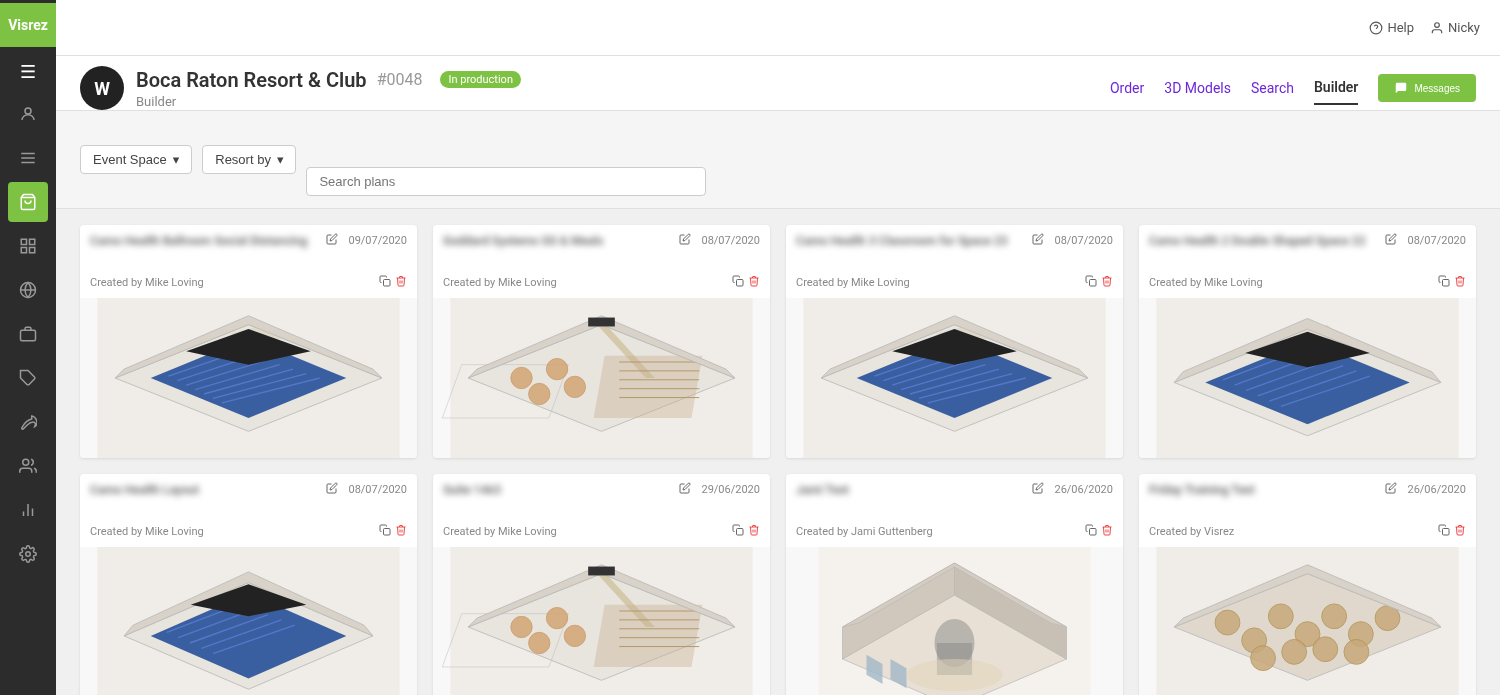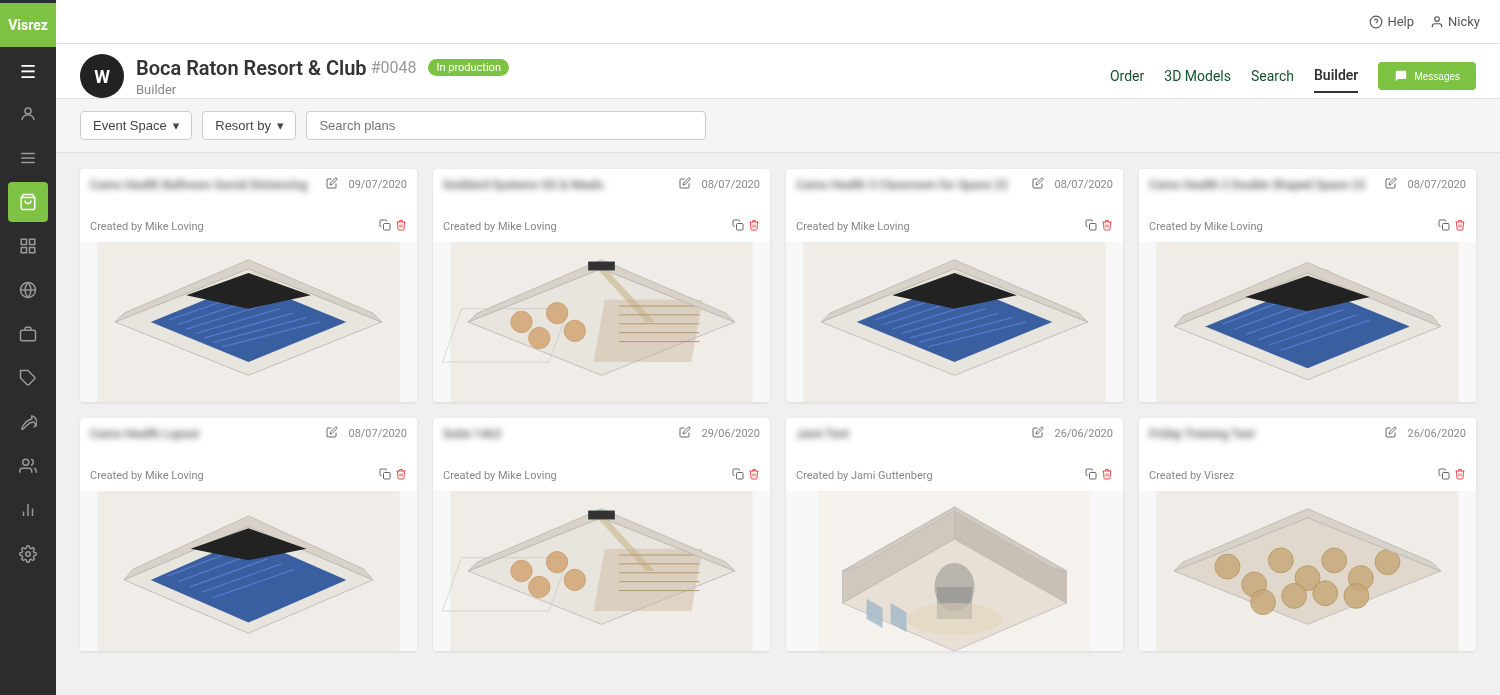--- a/index.html
+++ b/index.html
@@ -57,21 +57,21 @@
     .main {
       flex: 1;
       display: flex;
       flex-direction: column;
       overflow: hidden;
     }
 
     
     .topbar {
       background: white;
-      height: 44px;
+      height: 56px;
       display: flex;
       align-items: center;
       justify-content: flex-end;
       padding: 0 20px;
       border-bottom: 1px solid #e0e0e0;
       gap: 16px;
     }
     .topbar-item {
       display: flex;
       align-items: center;
@@ -133,21 +133,21 @@
       color: #888;
       margin-top: 2px;
     }
     .header-nav {
       display: flex;
       align-items: center;
       gap: 20px;
     }
     .nav-link {
       font-size: 14px;
-      color: #14532d;
+      color: #6d28d9;
       cursor: pointer;
       padding: 8px 0;
       text-decoration: none;
     }
     .nav-link.active {
       color: #333;
       font-weight: 600;
       border-bottom: 2px solid #333;
     }
     .btn-messages {
@@ -186,20 +186,21 @@
     }
     .search-box {
       flex: 1;
       background: white;
       border: 1px solid #ccc;
       border-radius: 4px;
       padding: 6px 12px;
       font-size: 13px;
       color: #999;
       max-width: 400px;
+      margin-top: 44px;
     }
 
     
     .plans-container {
       flex: 1;
       overflow-y: auto;
       padding: 16px 24px;
       background: #f0f0f0;
     }
     .plans-grid {
@@ -384,21 +385,21 @@
     </div>
   </div>
 
   <div class="header">
     <div class="header-top">
       <div class="header-left">
         <div class="avatar-circle">
           <span>W</span>
         </div>
         <div>
-          <div style="display:flex;align-items:center;gap:4px;">
+          <div style="display:flex;align-items:center;gap:10px;">
             <span class="header-title">Boca Raton Resort &amp; Club</span>
             <span class="header-id">#0048</span>
             <span class="badge-production">In production</span>
           </div>
           <div class="header-subtitle">Builder</div>
         </div>
       </div>
       <div class="header-nav">
         <a class="nav-link">Order</a>
         <a class="nav-link">3D Models</a>

